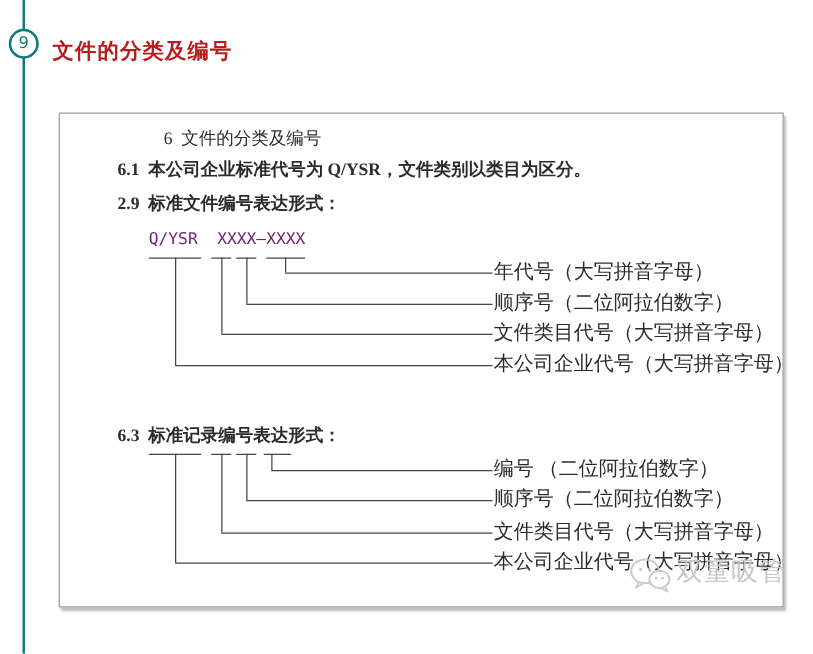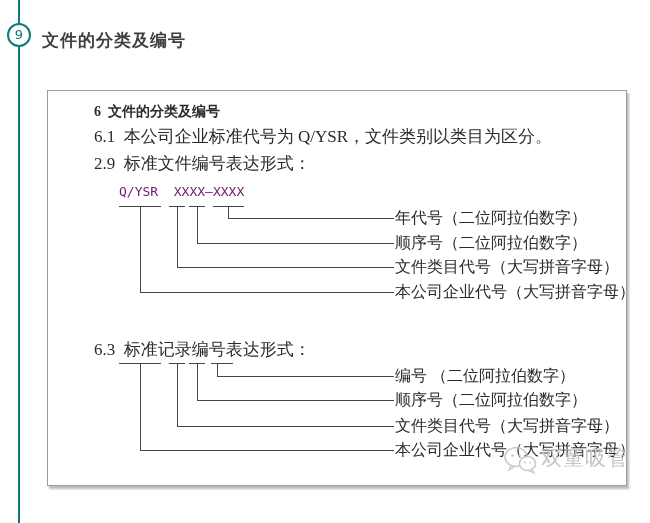--- a/index.html
+++ b/index.html
@@ -12,34 +12,34 @@
     background: #0d7b79;
   }
   .number-badge {
     position: absolute; left: 7px; top: 23px; width: 24px; height: 24px;
     border: 2px solid #0d7b79; border-radius: 50%; background: #ffffff;
     color: #0d7b79; font-size: 13px; line-height: 20px; text-align: center;
     z-index: 2; font-family: "DejaVu Sans", sans-serif;
   }
   .page-title {
     position: absolute; left: 42px; top: 29px;
-    color: #404040; font-size: 17px; font-weight: bold; letter-spacing: 1px;
+    color: #b91c1c; font-size: 17px; font-weight: bold; letter-spacing: 1px;
     white-space: pre;
   }
 
   
   .doc-panel {
     position: absolute; left: 47px; top: 90px; width: 580px; height: 396px;
     background: #ffffff; border: 1px solid #9c9c9c;
     box-shadow: 2px 3px 2px rgba(130,130,130,0.55);
   }
   .doc-panel, .doc-panel * { font-family: "Liberation Serif", "DejaVu Serif", serif; }
 
-  .doc-text { position: absolute; color: #2b2b2b; font-size: 17px; line-height: 16px; white-space: pre; }
-  .doc-heading { font-weight: bold; font-size: 14px; }
+  .doc-text { position: absolute; color: #2b2b2b; font-size: 14px; line-height: 16px; white-space: pre; font-weight: bold; }
+  .doc-heading { font-weight: normal; font-size: 14px; margin-left: 37px; }
   .code-line {
     position: absolute; left: 71px; color: #701a75;
     font-family: "DejaVu Sans Mono", monospace; font-size: 13px; line-height: 15px;
     white-space: pre; letter-spacing: 0;
   }
 
   
   .hline, .vline { position: absolute; background: #454545; }
   .hline { height: 1px; }
   .vline { width: 1px; }
@@ -82,21 +82,21 @@
   <div class="vline" style="left:180px; top:115px; height:12px;"></div>
   <div class="vline" style="left:149px; top:115px; height:37px;"></div>
   <div class="vline" style="left:129px; top:115px; height:61px;"></div>
   <div class="vline" style="left:92px;  top:115px; height:86px;"></div>
 
   <div class="hline" style="left:180px; top:127px; width:166px;"></div>
   <div class="hline" style="left:149px; top:152px; width:197px;"></div>
   <div class="hline" style="left:129px; top:176px; width:217px;"></div>
   <div class="hline" style="left:92px;  top:201px; width:254px;"></div>
 
-  <div class="diagram-label" style="top:117px;">年代号（二位阿拉伯数字）</div>
+  <div class="diagram-label" style="top:117px;">年代号（大写拼音字母）</div>
   <div class="diagram-label" style="top:142px;">顺序号（二位阿拉伯数字）</div>
   <div class="diagram-label" style="top:166px;">文件类目代号（大写拼音字母）</div>
   <div class="diagram-label" style="top:191px;">本公司企业代号（大写拼音字母）</div>
 
   <div class="doc-text" style="left:46px; top:223px;margin-top:28px;">6.3  标准记录编号表达形式：</div>
 
 
   <div class="hline" style="left:71px;  top:272px; width:42px;"></div>
   <div class="hline" style="left:121px; top:272px; width:16px;"></div>
   <div class="hline" style="left:141px; top:272px; width:16px;"></div>

